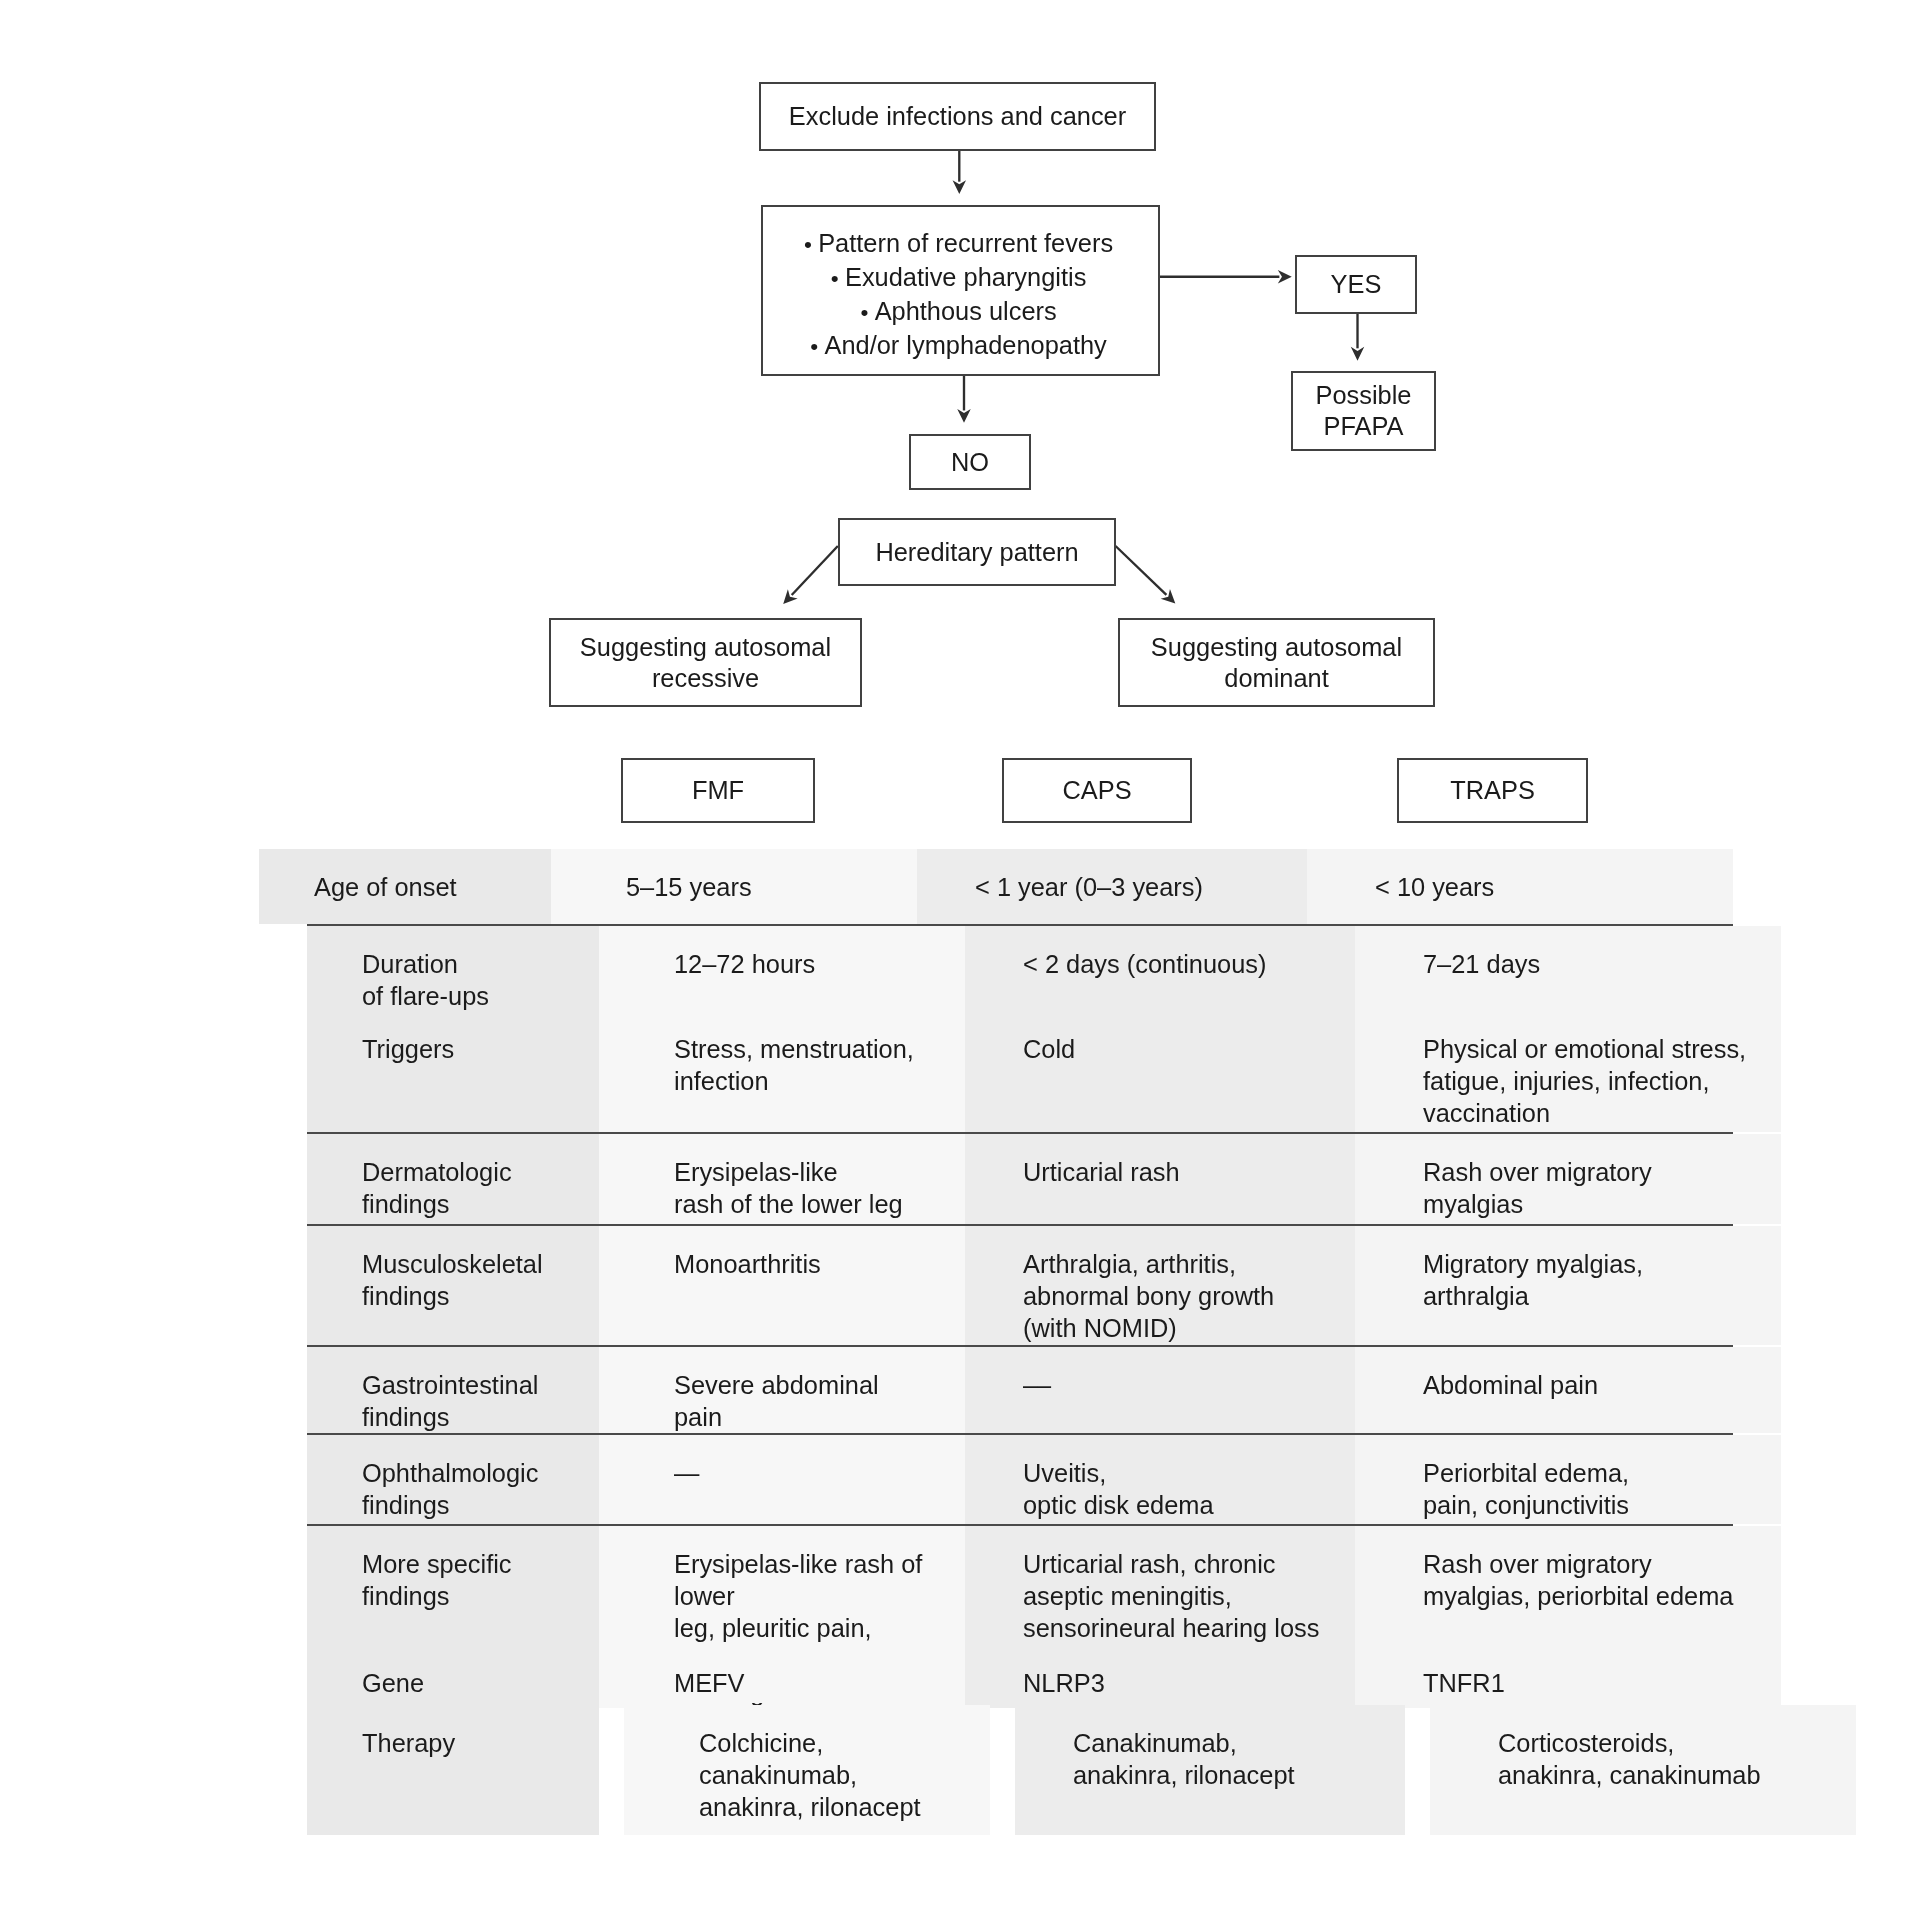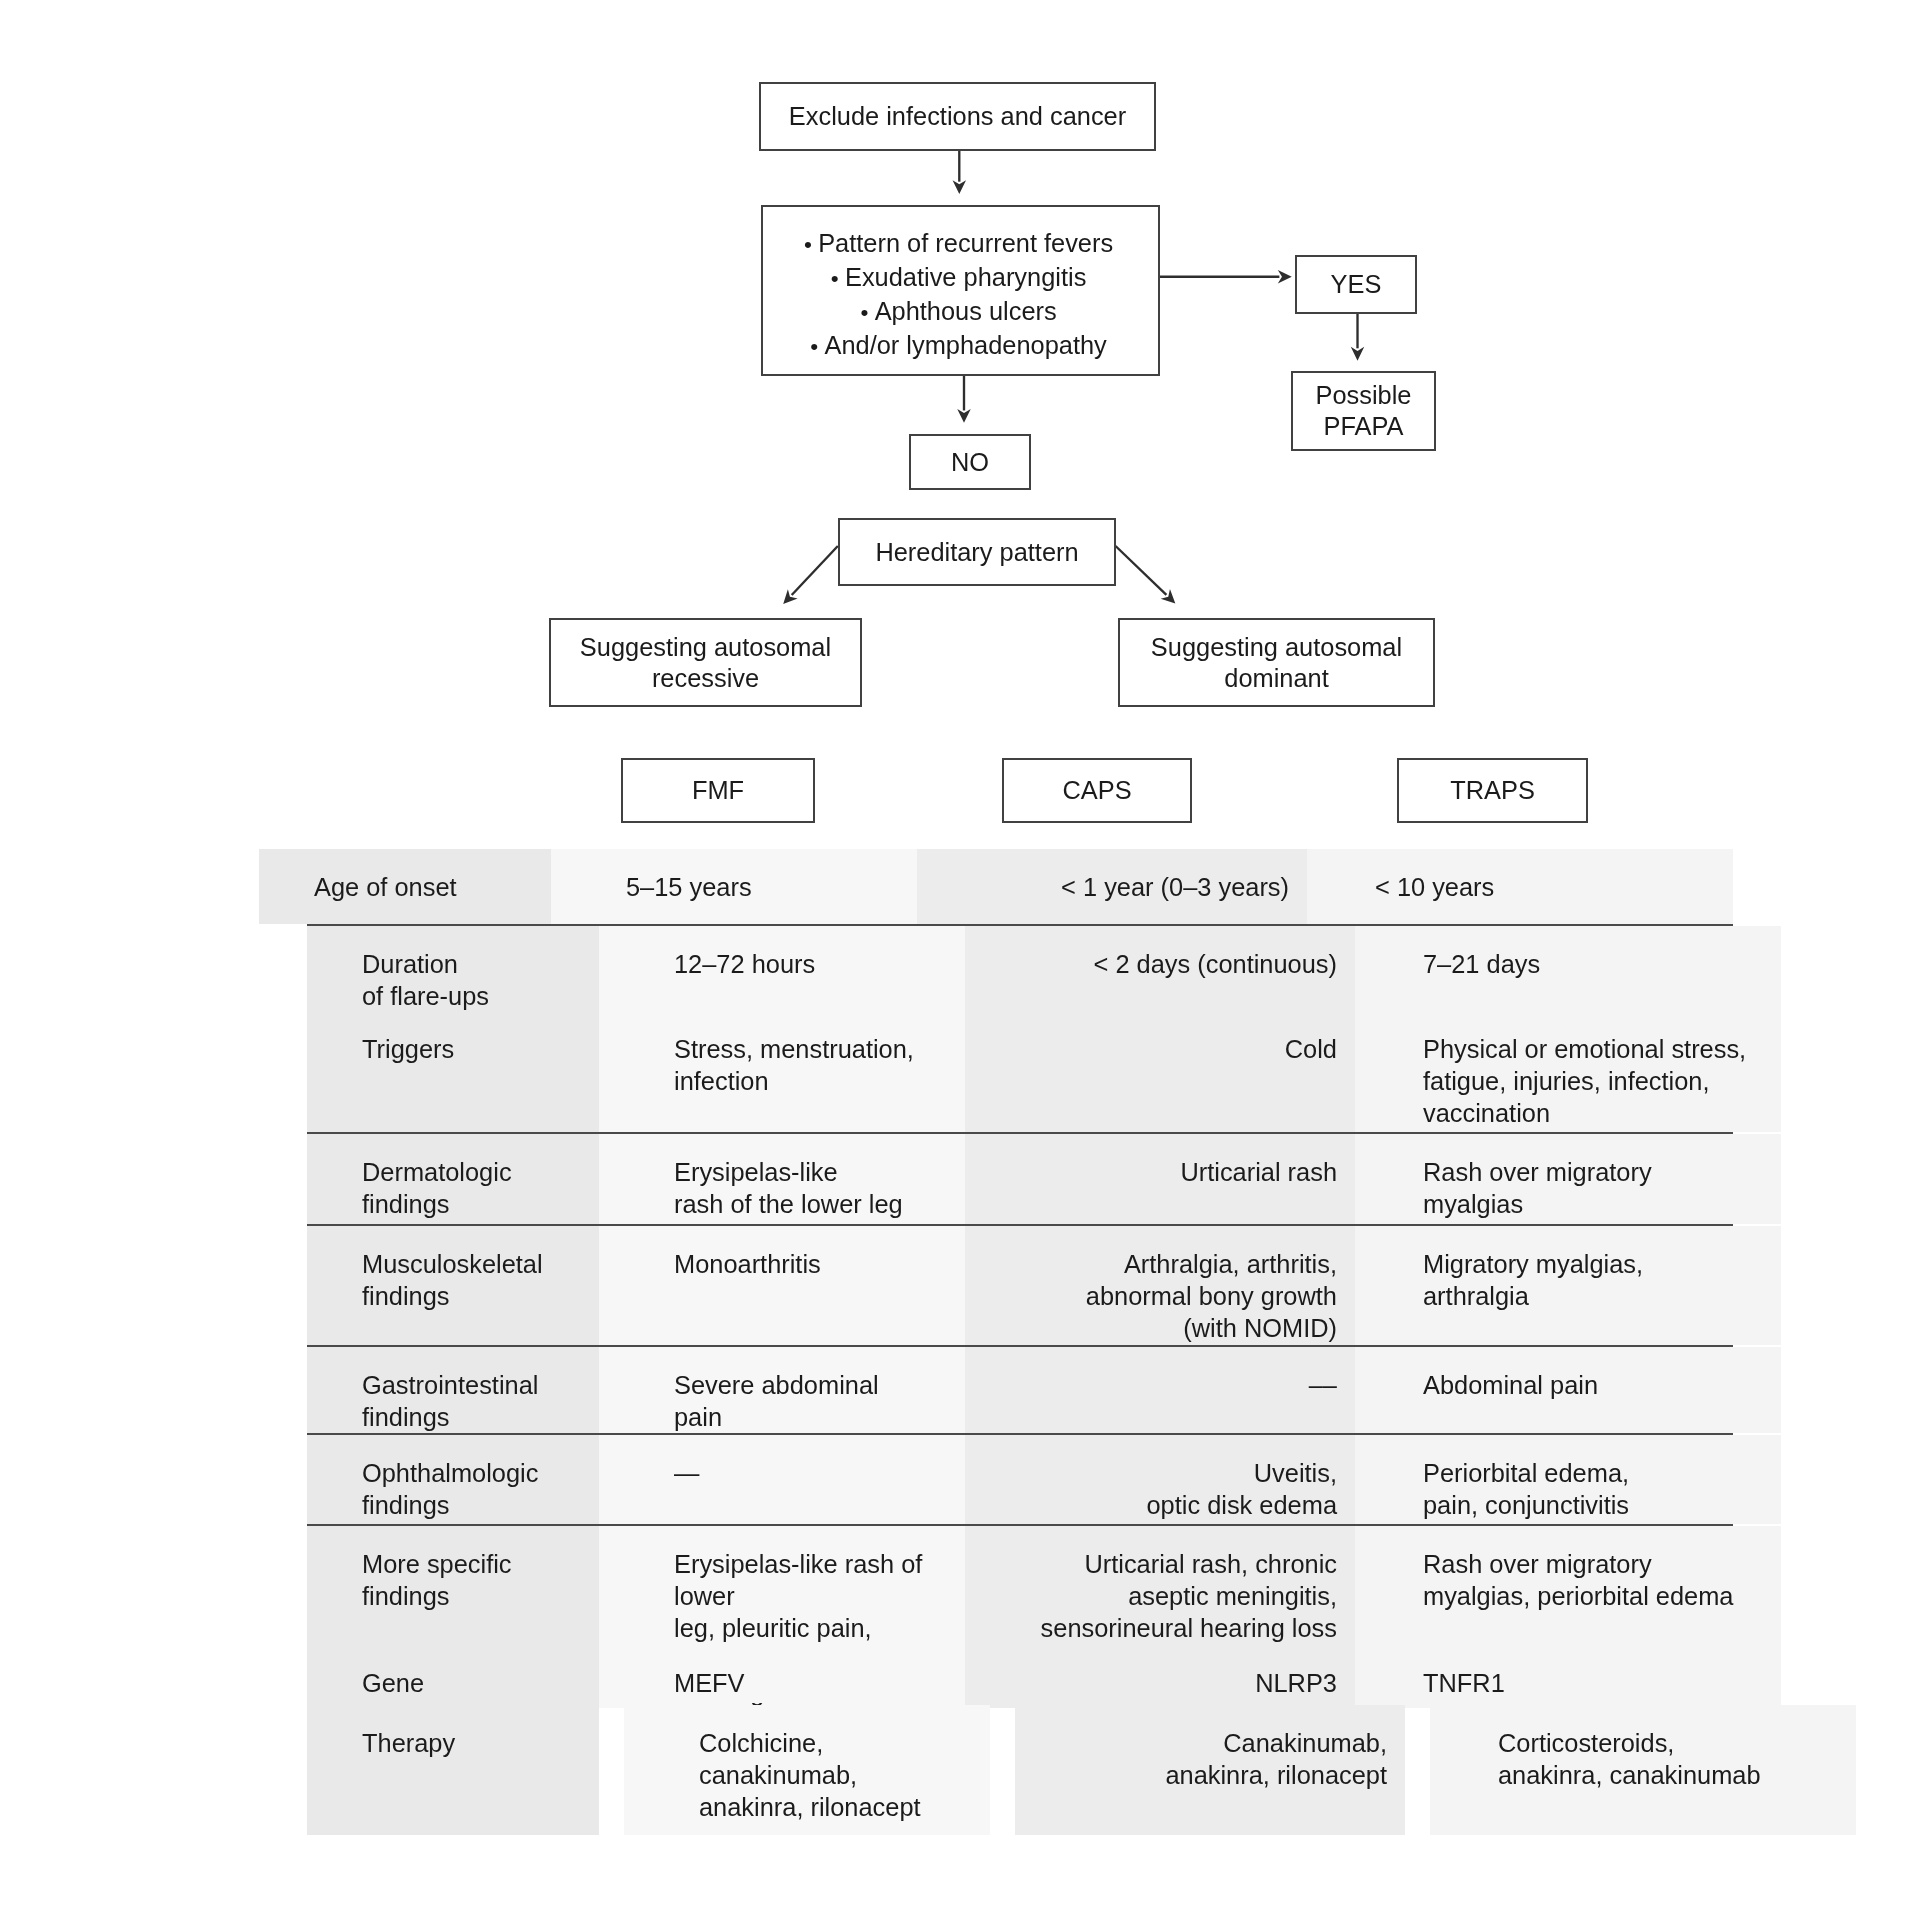--- a/index.html
+++ b/index.html
@@ -71,26 +71,26 @@
   .trow:nth-child(7)  { height: 91px; }
   .trow:nth-child(8)  { height: 119px; }
   .trow:nth-child(9)  { height: 60px; }
   .trow:nth-child(10) { height: 132px; gap: 25px; }
   .tcell {
     box-sizing: border-box;
     white-space: pre-line;
     font-size: 25.4px;
     line-height: 32px;
     padding-top: 21.7px;
-    padding-right: 18px;
+    padding-right: 33px;
     color: #1b1b1b;
   }
   .tcell:nth-child(1) { background: #e9e9e9; padding-left: 55px; }
   .tcell:nth-child(2) { background: #f7f7f7; padding-left: 75px; }
-  .tcell:nth-child(3) { background: #ececec; padding-left: 58px; text-align: right; }
+  .tcell:nth-child(3) { background: #ececec; padding-left: 58px; }
   .tcell:nth-child(4) { background: #f4f4f4; padding-left: 68px; }
 </style>
 </head>
 <body>
 
 <div class="page">
 
   <svg class="arrow-layer" viewBox="0 0 2048 2048" xmlns="http://www.w3.org/2000/svg">
     <defs>
       <marker id="ah" viewBox="0 0 10 10" refX="1.5" refY="5" markerWidth="6.5" markerHeight="6.5" orient="auto-start-reverse">

